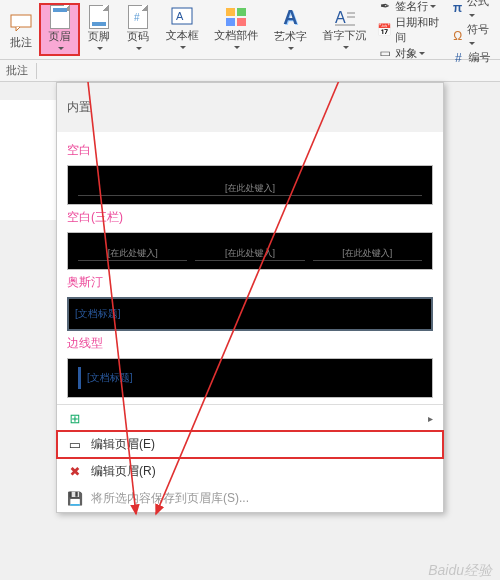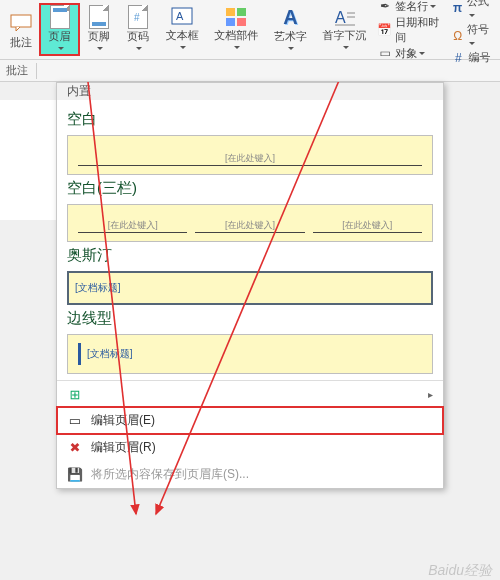--- a/index.html
+++ b/index.html
@@ -2,33 +2,33 @@
 <html><head>
 <meta charset="utf-8">
 <style>
 *{margin:0;padding:0;box-sizing:border-box;font-family:"Microsoft YaHei","SimSun",sans-serif}
 body{width:500px;height:580px;background:#fff;overflow:hidden;position:relative}
 .ribbon{height:60px;background:#f5f5f5;border-bottom:1px solid #d0d0d0;display:flex;padding:4px 2px}
 .rb-btn{display:flex;flex-direction:column;align-items:center;justify-content:center;padding:2px 6px;min-width:38px;font-size:11px;color:#444;cursor:pointer}
 .rb-btn .ic{width:24px;height:24px;display:flex;align-items:center;justify-content:center;margin-bottom:1px}
 .rb-btn .lb{font-size:11px;line-height:12px;text-align:center}
 .drop::after{content:"";display:inline-block;border-left:3px solid transparent;border-right:3px solid transparent;border-top:3px solid #555;margin-left:2px;vertical-align:2px}
-.highlight{outline:2px solid #e03030;outline-offset:-1px;background:#5eead4}
+.highlight{outline:2px solid #e03030;outline-offset:-1px;background:#f9a8d4}
 .small-stack{display:flex;flex-direction:column;gap:1px;padding:2px 4px;font-size:11px;color:#444;justify-content:center}
 .small-stack div{display:flex;align-items:center;gap:3px;cursor:pointer}
 .small-ic{width:14px;height:14px;display:inline-flex;align-items:center;justify-content:center;font-size:12px}
 .toolbar-row2{height:22px;background:#f5f5f5;border-bottom:1px solid #d0d0d0;display:flex;align-items:center;padding:0 6px;font-size:11px;color:#555}
 .toolbar-row2 .sep{width:1px;height:16px;background:#ccc;margin:0 8px}
 .doc-bg{position:relative;background:#f0f0f0;height:498px;display:flex}
 .left-panel{width:58px;background:#fff;border-right:1px solid #d8d8d8;height:120px;margin-top:18px}
 .dropdown{position:absolute;left:56px;top:0;width:388px;background:#fff;border:1px solid #c8c8c8;box-shadow:2px 2px 6px rgba(0,0,0,0.25);font-size:12px;color:#333}
-.dd-hdr{background:#f1f1f1;padding:0 10px;font-size:12px;color:#555}
+.dd-hdr{background:#f1f1f1;padding:16px 10px;font-size:12px;color:#555}
 .dd-scroll{max-height:398px;overflow:hidden;padding:6px 10px}
-.gtitle{font-size:15px;color:#14532d;margin:4px 0 6px}
-.preview{border:1px solid #bfbfbf;background:#fef9c3;padding:8px 10px;margin-bottom:0}
+.gtitle{font-size:12px;color:#ec4899;margin:4px 0 6px}
+.preview{border:1px solid #bfbfbf;background:#000000;padding:8px 10px;margin-bottom:0}
 .preview .hrline{border-bottom:1px solid #444;height:22px;display:flex;align-items:flex-end;justify-content:center}
 .preview .ph{font-size:9px;color:#888}
 .preview.row3{display:flex;gap:8px}
 .preview.row3 .cell{flex:1;border-bottom:1px solid #444;height:20px;display:flex;align-items:flex-end;justify-content:center}
 .preview.austin{border:2px solid #567;padding:4px 6px}
 .preview.austin .inner{border-bottom:1px solid transparent;height:22px;display:flex;align-items:center}
 .preview.austin .inner .ph{color:#2a5aa0;font-size:10px}
 .preview.sideline .hrline2{border-left:3px solid #2a5aa0;height:22px;padding-left:6px;display:flex;align-items:center}
 .preview.sideline .hrline2 .ph{color:#2a5aa0;font-size:10px}
 .dd-footer{border-top:1px solid #ddd}

